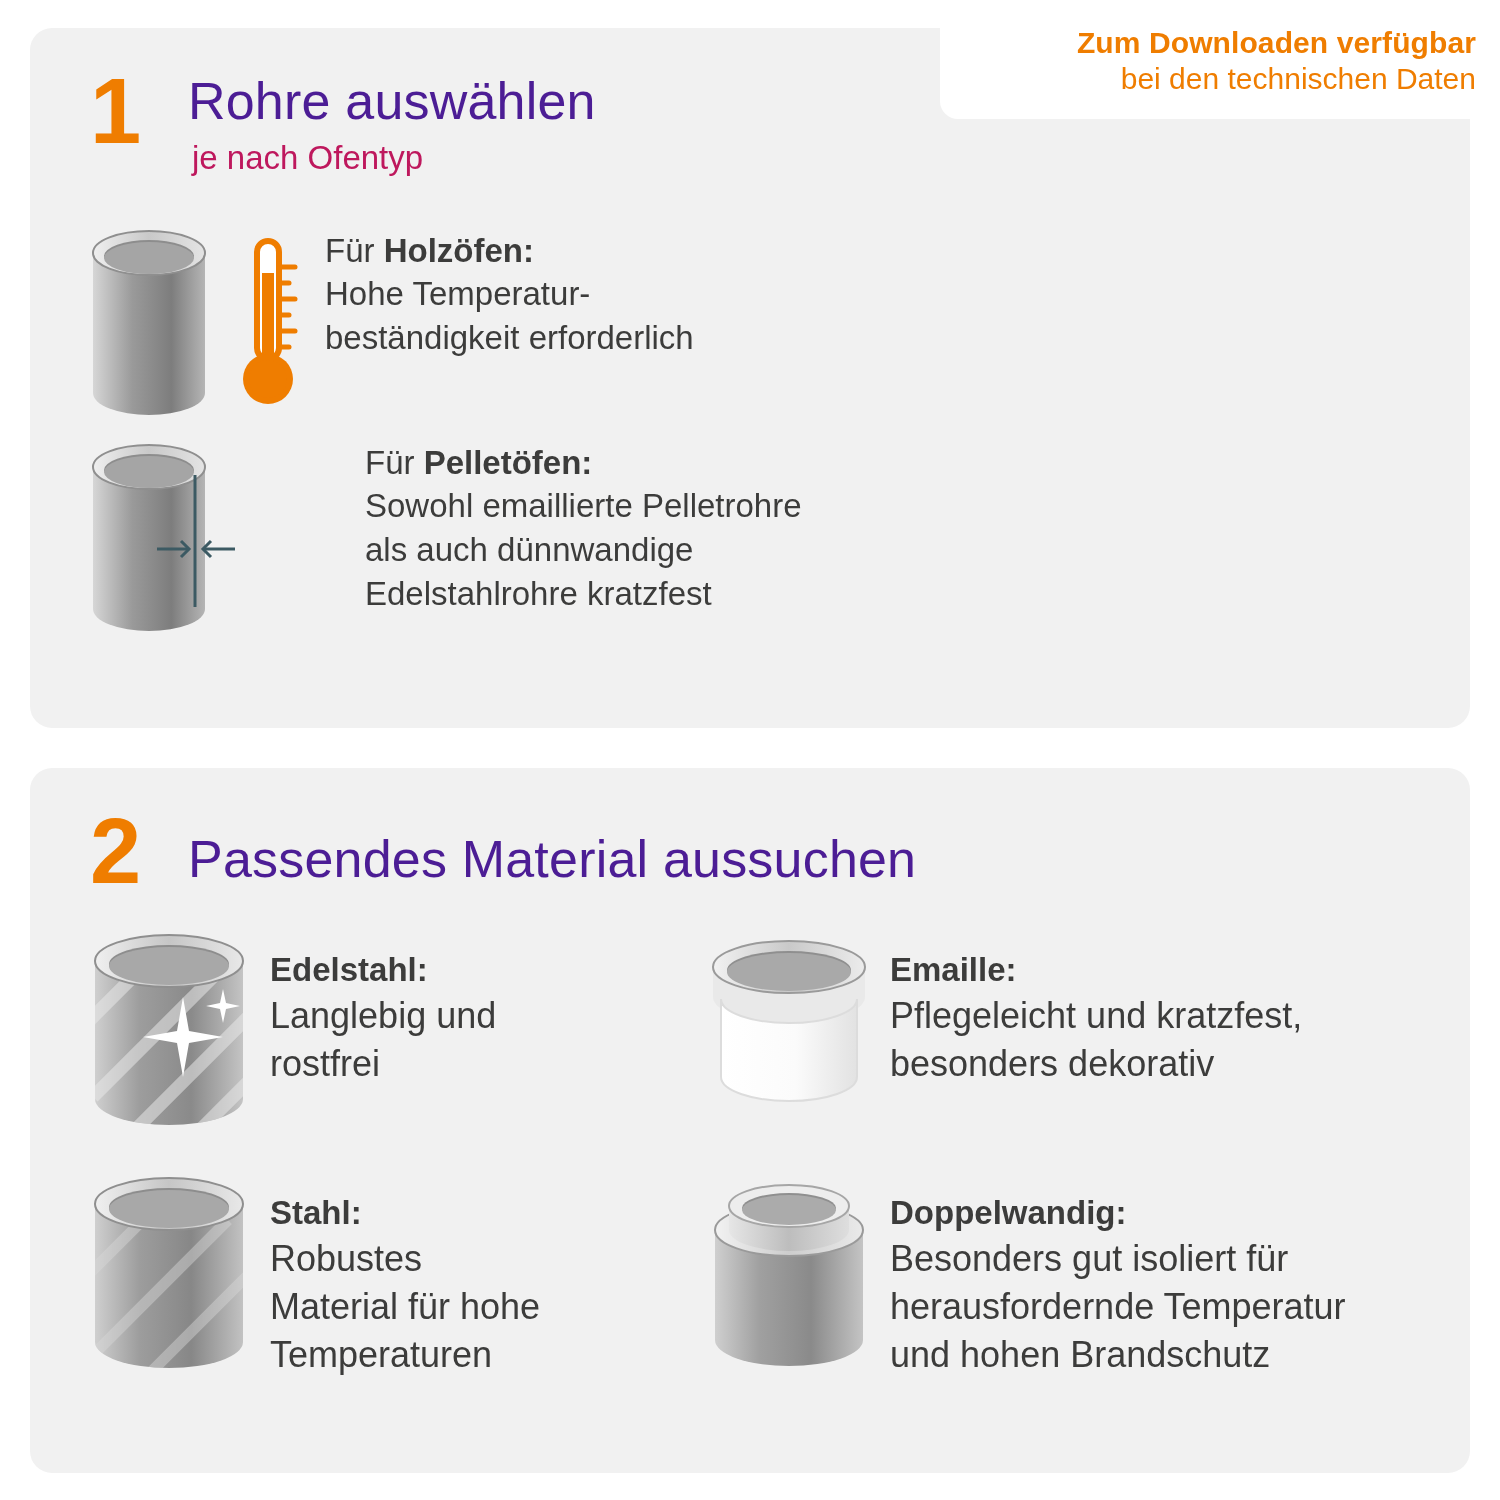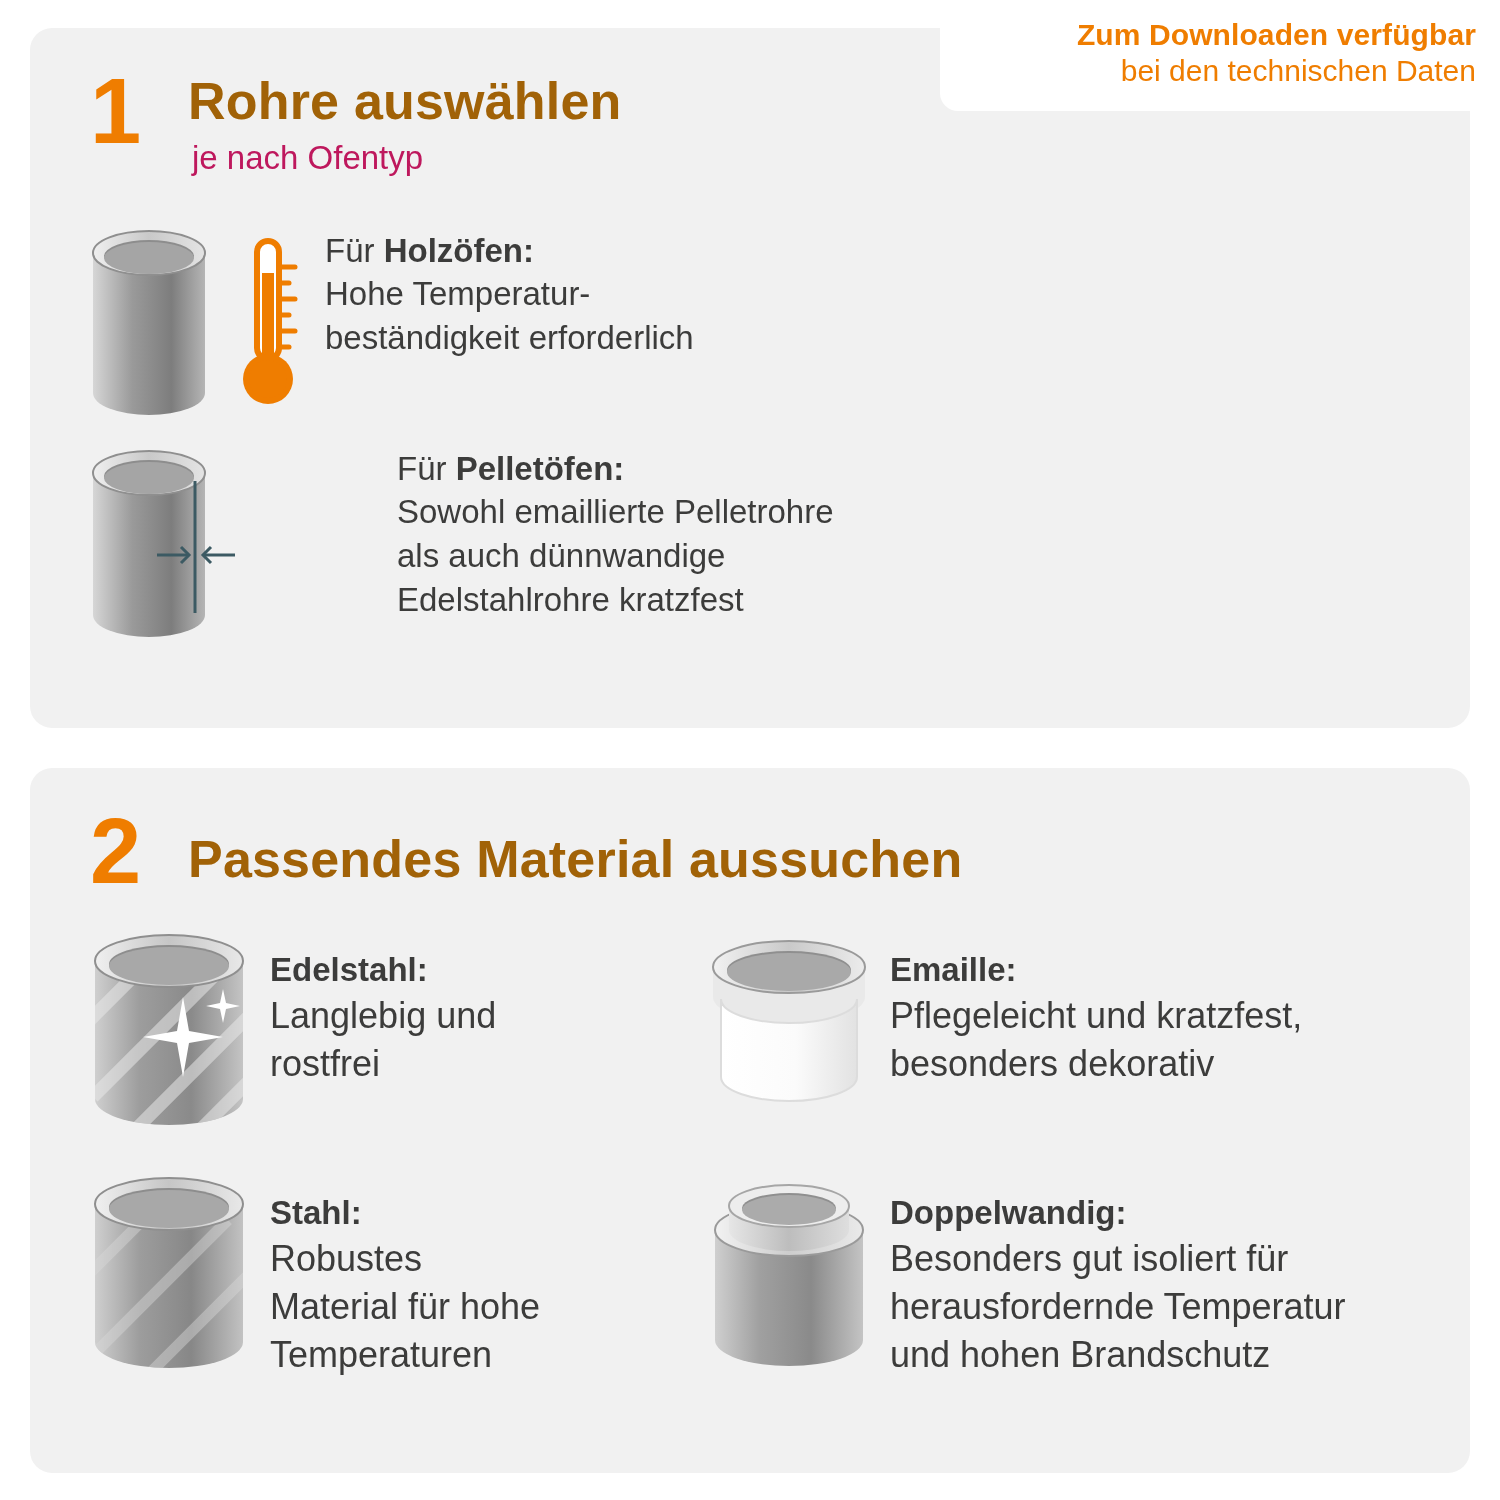--- a/index.html
+++ b/index.html
@@ -18,21 +18,21 @@
 
   .page {
     position: absolute;
     inset: 0;
     padding: 0;
   }
 
   
   .download-banner {
     position: absolute;
-    top: 0;
+    top: 8px;
     right: 0;
     width: 560px;
     background: #ffffff;
     border-bottom-left-radius: 18px;
     padding: 18px 24px 22px 30px;
     box-sizing: border-box;
     text-align: right;
     z-index: 5;
   }
   .download-banner .line1 {
@@ -69,43 +69,43 @@
   .step-number {
     color: #ef7d00;
     font-weight: bold;
     font-size: 92px;
     line-height: .82;
     width: 92px;
     flex: none;
   }
   .head-text { padding-left: 6px; }
   .card-title {
-    color: #a16207;
-    font-weight: bold;
+    color: #4c1d95;
+    font-weight: normal;
     font-size: 52px;
     line-height: 1.05;
     letter-spacing: .2px;
   }
   .card-sub {
     font-size: 33px;
     color: #be185d;
     margin-top: 10px;
     padding-left: 4px;
   }
 
   
   .rows-1 {
     margin-top: 48px;
     padding-left: 55px;
   }
   .row {
     display: flex;
     align-items: flex-start;
   }
-  .row + .row { margin-top: 18px; gap: 32px; }
+  .row + .row { margin-top: 12px; }
 
   .row-icons {
     width: 240px;
     flex: none;
     display: flex;
     align-items: flex-start;
   }
   .row-text {
     padding-top: 4px;
   }

